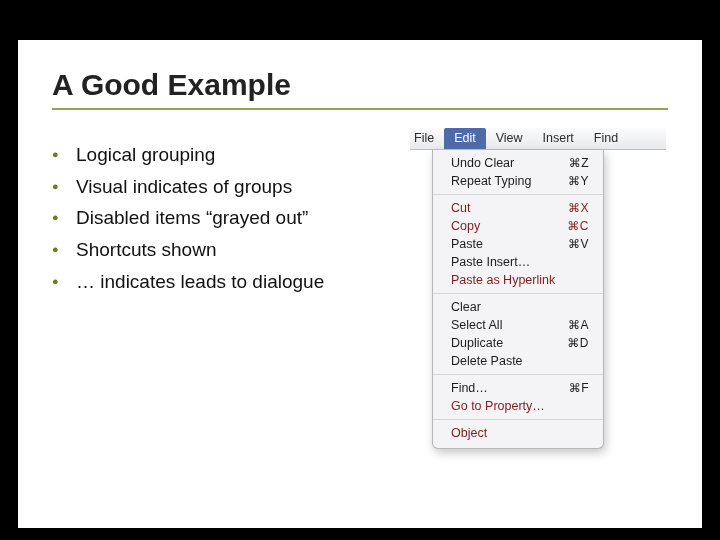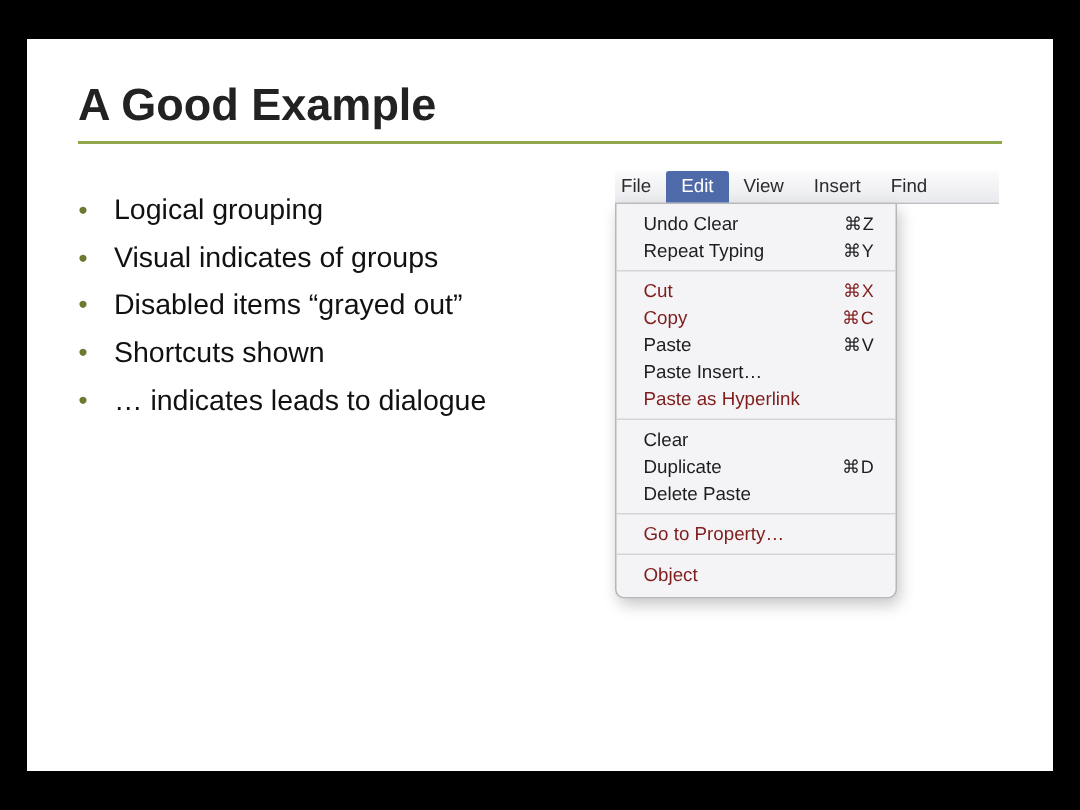--- a/index.html
+++ b/index.html
@@ -6,21 +6,21 @@
   body {
     width: 720px;
     height: 540px;
     background: #000;
     font-family: Arial, Helvetica, sans-serif;
     position: relative;
     overflow: hidden;
   }
   .slide {
     position: absolute;
-    top: 26px;
+    top: 40px;
     left: 18px;
     width: 684px;
     height: 488px;
     background: #fff;
     padding: 28px 34px;
   }
   .title {
     font-size: 30px;
     font-weight: bold;
     color: #222;
@@ -80,21 +80,22 @@
     border-radius: 2px 2px 0 0;
   }
   .dropdown {
     background: #f4f4f6;
     border: 1px solid #b6b7ba;
     border-top: none;
     box-shadow: 2px 4px 10px rgba(0,0,0,0.22);
     padding: 4px 0 6px;
     font-size: 12.5px;
     color: #1d1d1f;
-    width: 188px;
+    width: 172px;
+    margin-left: 22px;
     border-radius: 0 0 6px 6px;
   }
   .dropdown .row {
     display: flex;
     justify-content: space-between;
     padding: 2px 14px 2px 18px;
     white-space: nowrap;
   }
   .dropdown .row.disabled { color: #7f1d1d; }
   .dropdown .sep {
@@ -179,29 +180,37 @@
         <span>Paste as Hyperlink</span>
         <span class="shortcut"></span>
       </div>
       <div class="sep"></div>
 
       <div class="row">
         <span>Clear</span>
         <span class="shortcut"></span>
       </div>
       <div class="row">
+        <span>Select All</span>
+        <span class="shortcut">⌘A</span>
+      </div>
+      <div class="row">
         <span>Duplicate</span>
         <span class="shortcut">⌘D</span>
       </div>
       <div class="row">
         <span>Delete Paste</span>
         <span class="shortcut"></span>
       </div>
       <div class="sep"></div>
 
+      <div class="row">
+        <span>Find…</span>
+        <span class="shortcut">⌘F</span>
+      </div>
       <div class="row disabled">
         <span>Go to Property…</span>
         <span class="shortcut"></span>
       </div>
       <div class="sep"></div>
 
       <div class="row disabled">
         <span>Object</span>
         <span class="shortcut"></span>
       </div>

